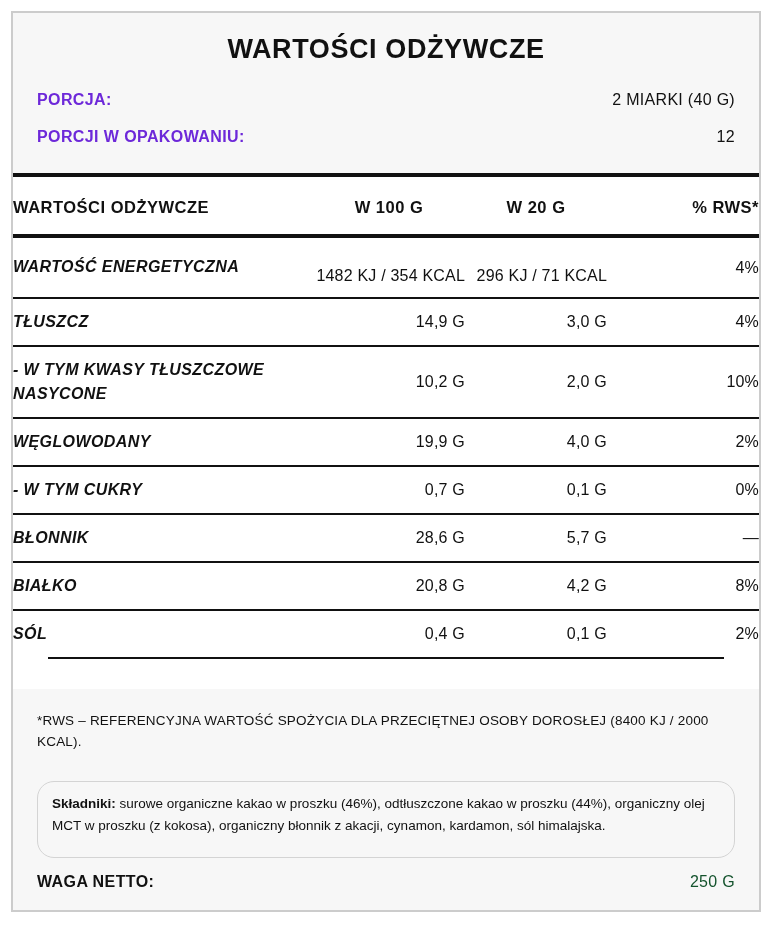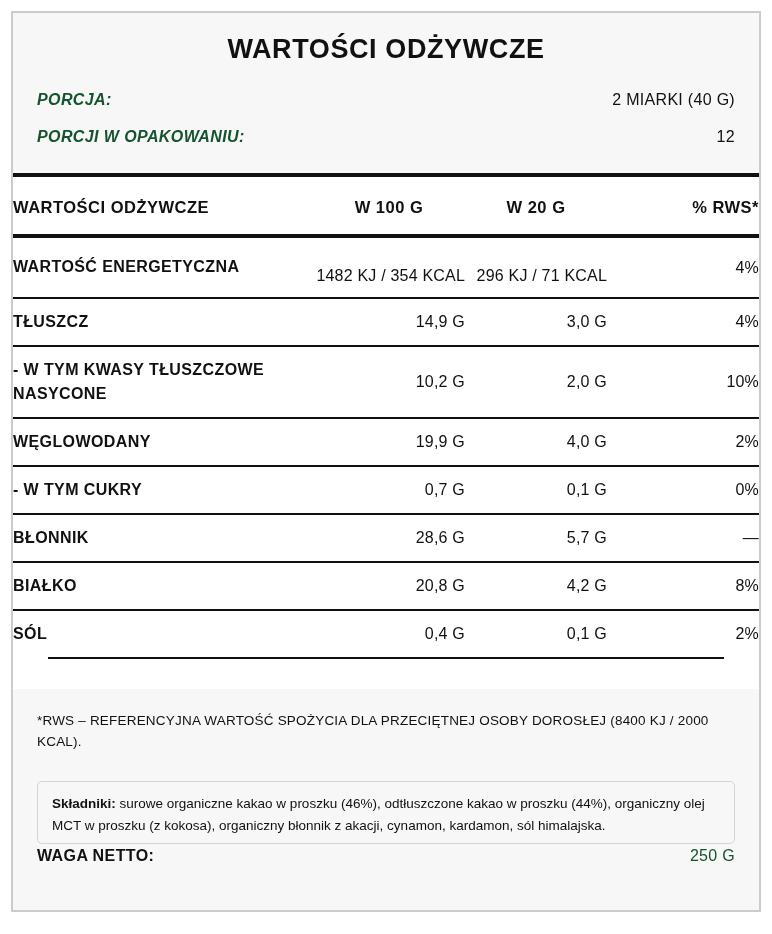--- a/index.html
+++ b/index.html
@@ -52,22 +52,21 @@
     justify-content: space-between;
     align-items: baseline;
     margin-bottom: 19px;
     font-size: 16px;
   }
   .serving-row:last-child { margin-bottom: 3px; align-items: flex-end; }
 
   .serving-label {
     font-weight: 700;
     letter-spacing: 0.4px;
-    color: #14532d;
-    font-style: italic;
+    color: #6d28d9;
   }
   .serving-value {
     font-weight: 400;
     letter-spacing: 0.3px;
     color: #111111;
     text-align: right;
   }
 
   .spacer-top { height: 24px; background: #f7f7f7; }
 
@@ -116,20 +115,21 @@
     vertical-align: middle;
   }
   table.nutrition tbody tr:first-child td { border-top: none; }
 
   td.t-name {
     font-weight: 700;
     letter-spacing: 0.4px;
     text-align: left;
     padding-left: 35px;
     line-height: 1.5;
+    font-style: italic;
   }
   td.t-100, td.t-20 {
     font-weight: 400;
     letter-spacing: 0.2px;
     text-align: right;
     padding-right: 20px;
   }
   td.t-rws {
     font-weight: 400;
     letter-spacing: 0.2px;
@@ -159,24 +159,24 @@
     font-weight: 400;
     letter-spacing: 0.2px;
     color: #111111;
     line-height: 1.55;
     margin: 0 0 28px 0;
   }
 
   .ingredients-box {
     box-sizing: border-box;
     border: 1px solid #d4d4d4;
-    border-radius: 5px;
+    border-radius: 17px;
     background: #f7f7f7;
-    padding: 11px 14px 6px 14px;
-    margin-bottom: 3px;
+    padding: 11px 14px 20px 14px;
+    margin-bottom: 15px;
   }
   .ingredients-text {
     font-size: 13.5px;
     line-height: 1.62;
     color: #111111;
     margin: 0;
   }
   .ingredients-text .lbl {
     font-weight: 700;
   }

